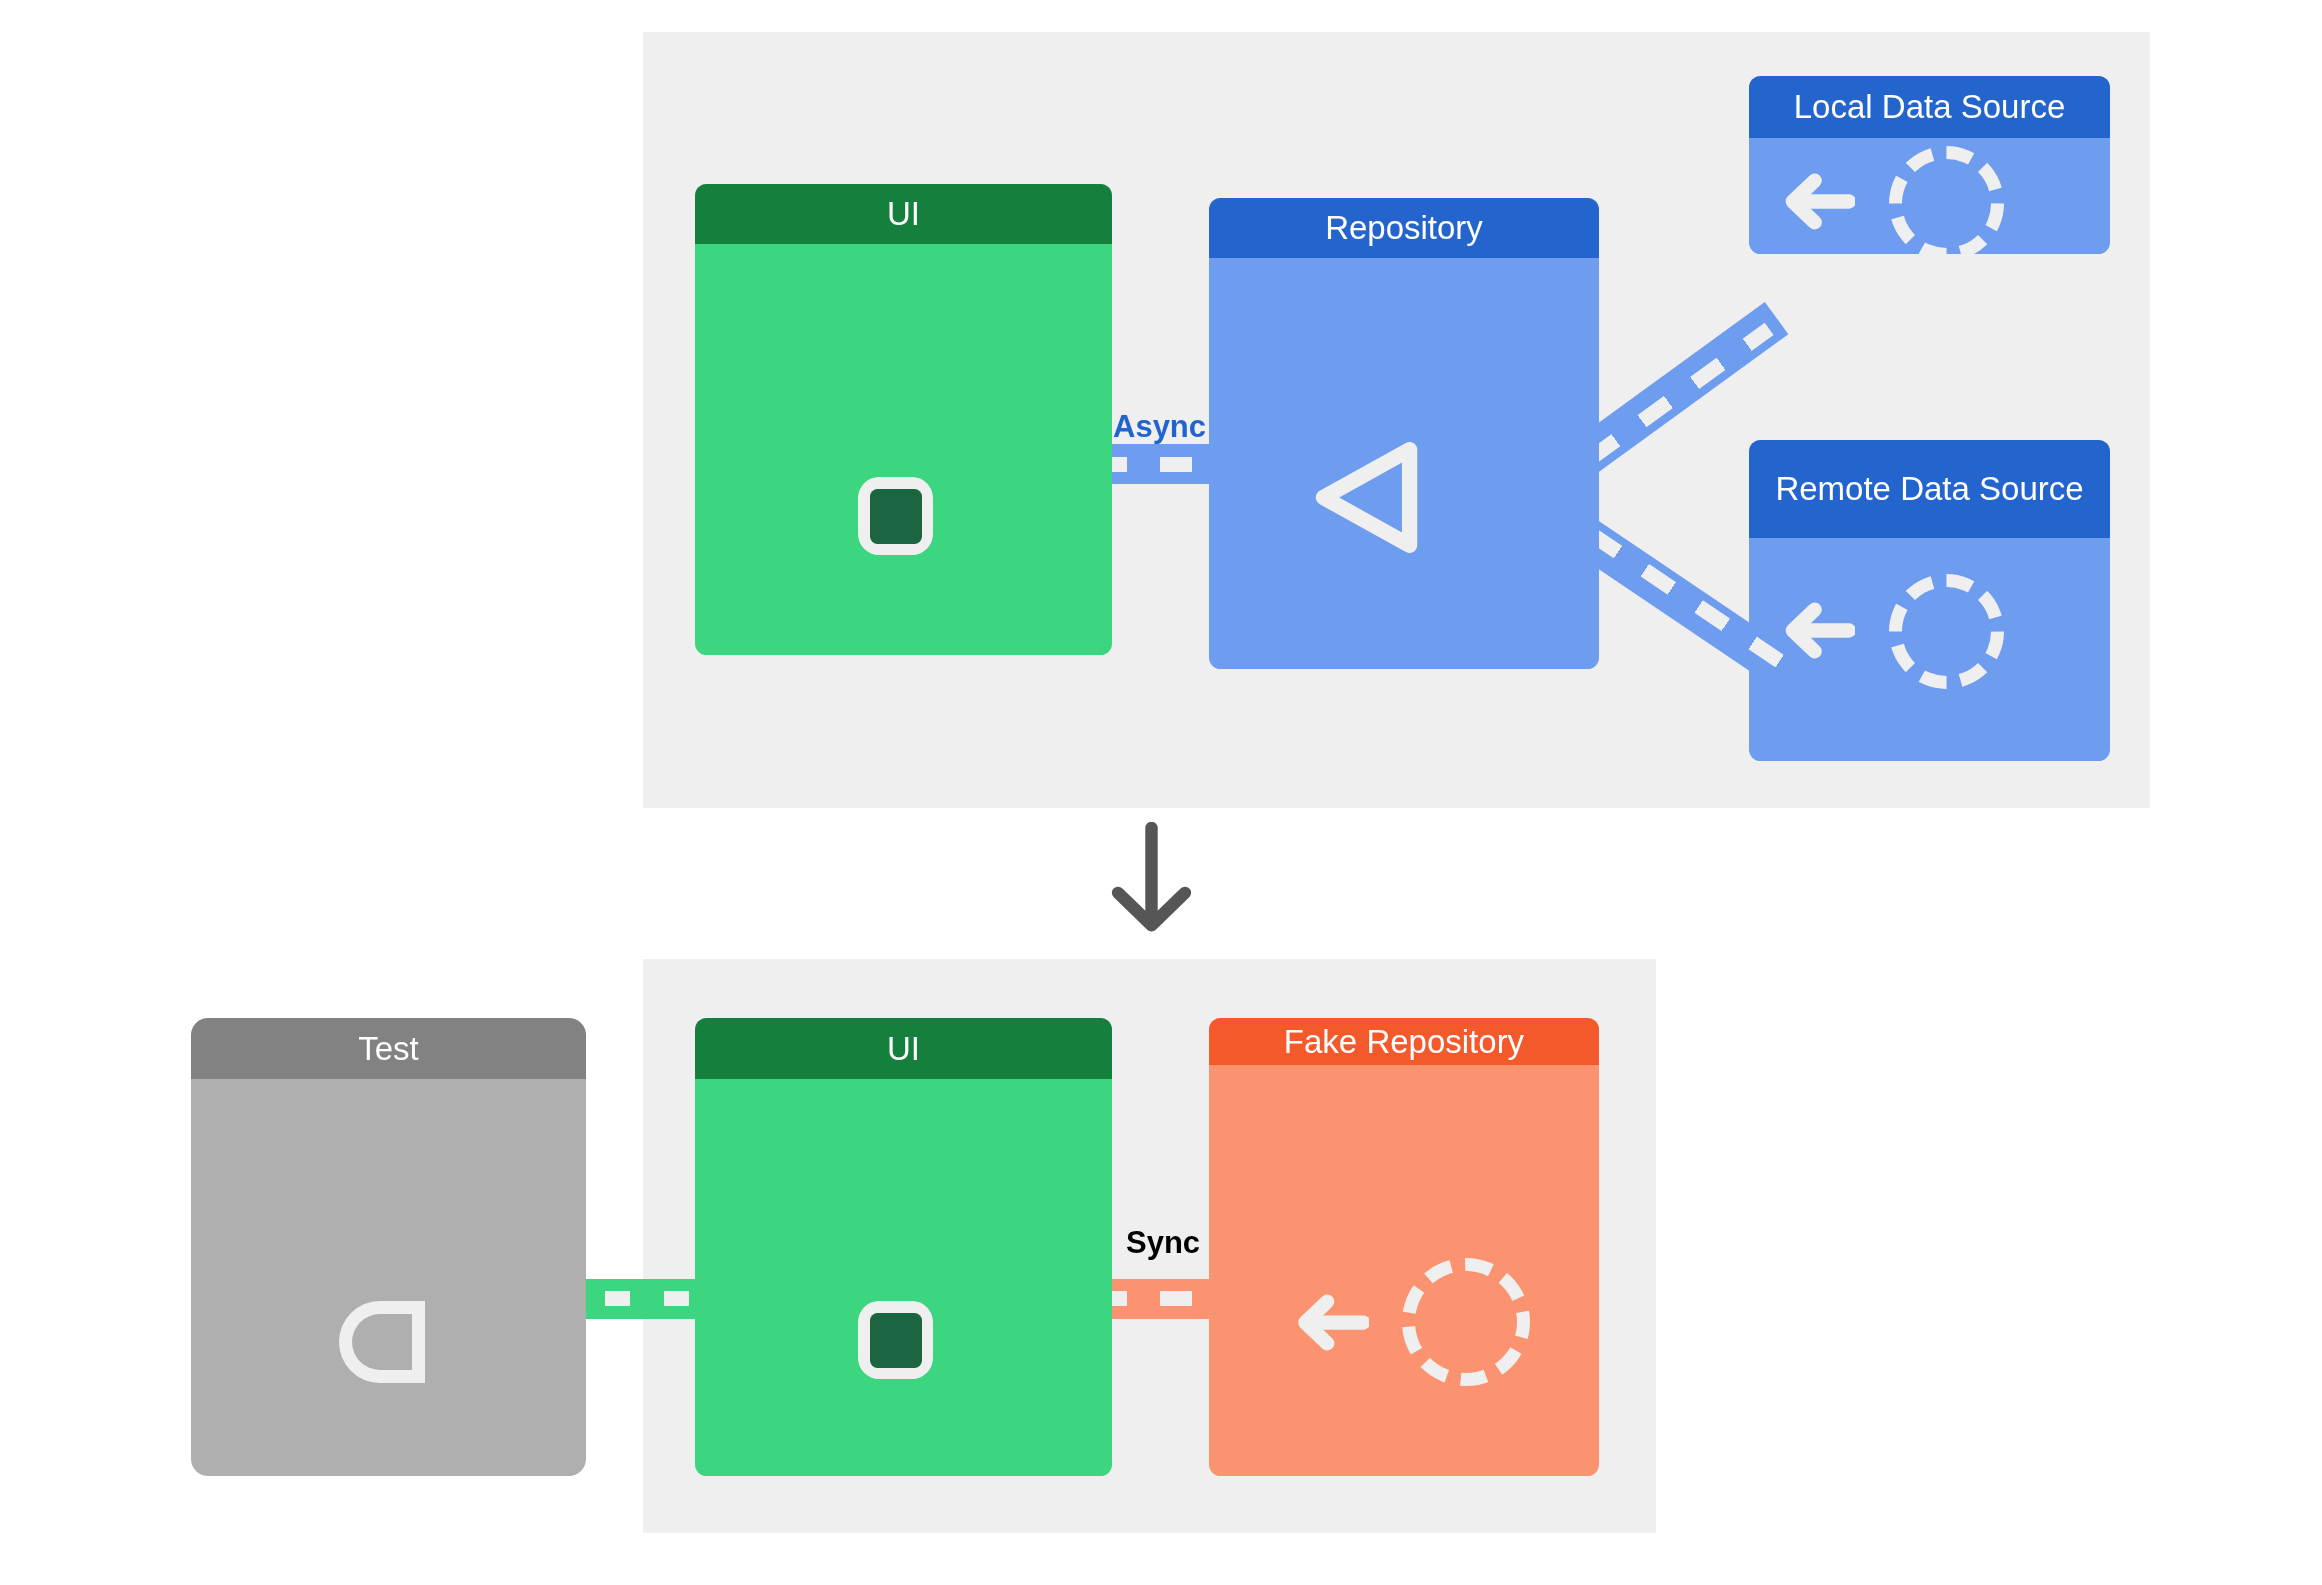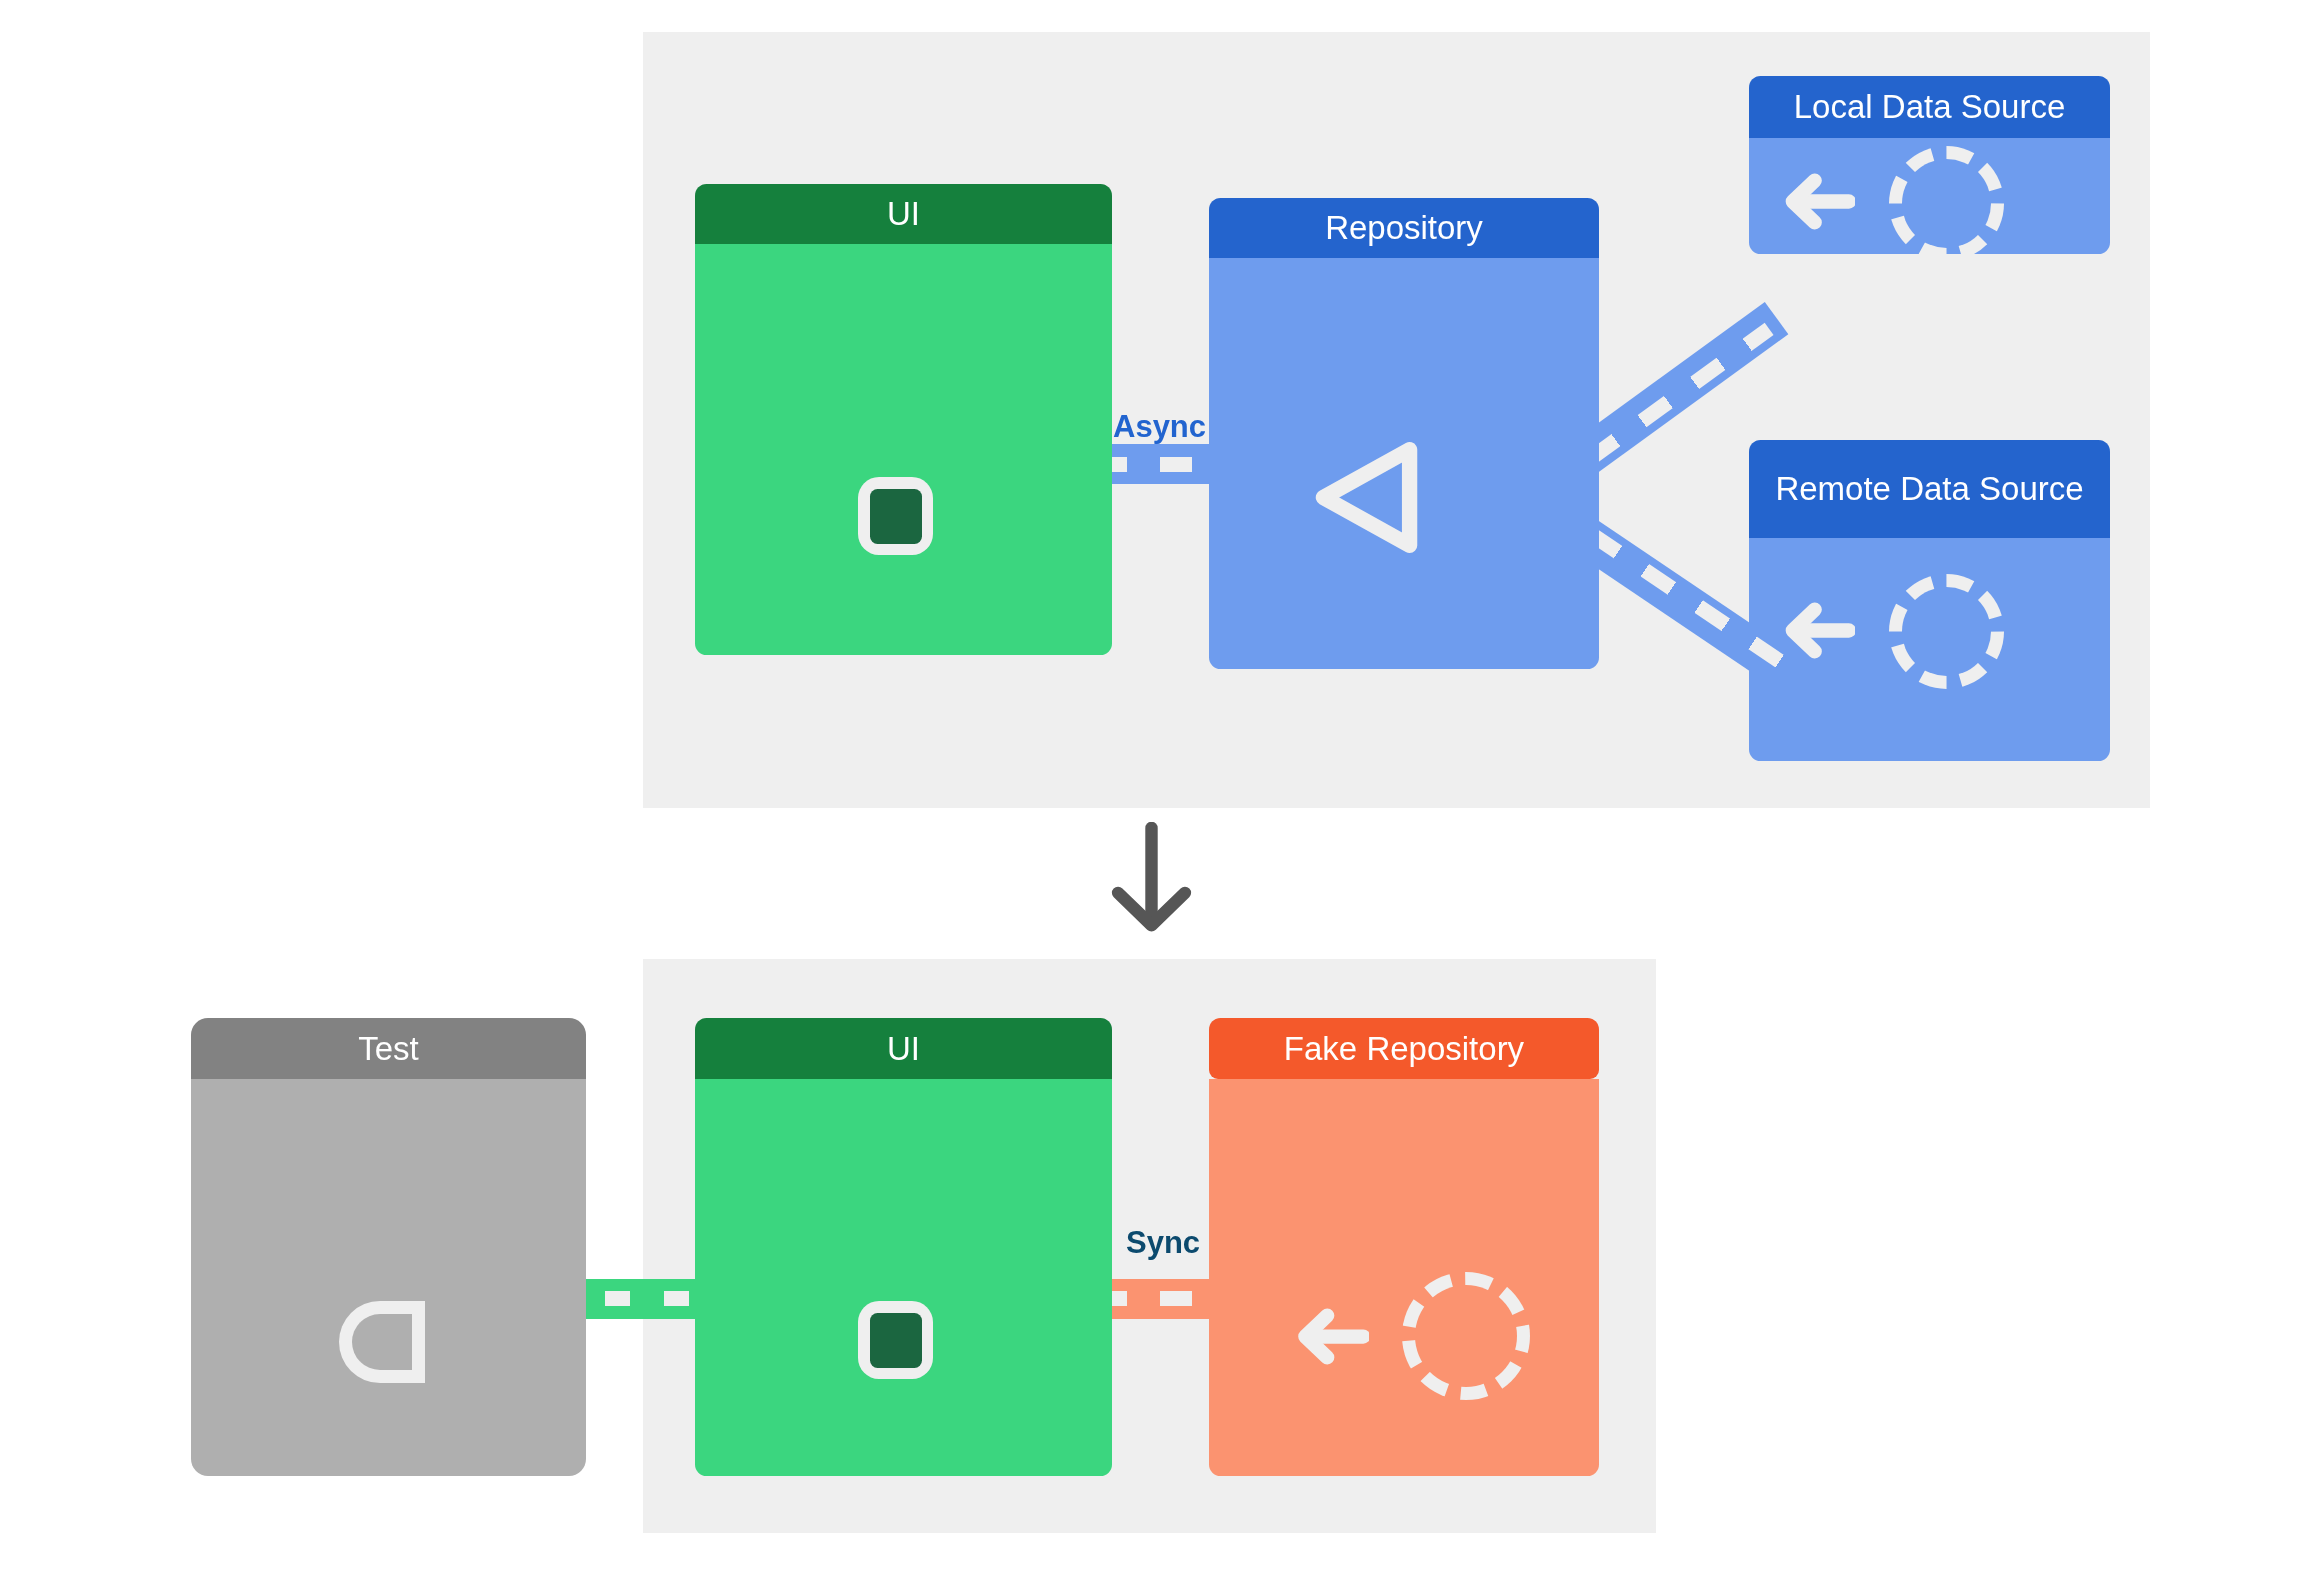--- a/index.html
+++ b/index.html
@@ -72,21 +72,21 @@
   #box-remote-ds .box-header { height: 98px; }
 
   
   #box-test         { left: 191px;  top: 1018px; width: 395px; height: 458px; border-radius: 17px; }
   #box-test .box-header { height: 61px; }
 
   #box-ui-bottom    { left: 695px;  top: 1018px; width: 417px; height: 458px; }
   #box-ui-bottom .box-header { height: 61px; }
 
   #box-fake-repo    { left: 1209px; top: 1018px; width: 390px; height: 458px; }
-  #box-fake-repo .box-header { height: 61px; border-radius: 9px; }
+  #box-fake-repo .box-header { height: 47px; }
 
   
   
   .band {
     position: absolute;
     height: 40px;
   }
   .band.blue   { background: #6e9cee; }
   .band.green  { background: #3bd67f; }
   .band.orange { background: #fb9370; }
@@ -181,21 +181,21 @@
   #flow-arrow { position: absolute; left: 1099px; top: 822px; }
 
   
   .edge-label {
     position: absolute;
     font-size: 31px;
     font-weight: bold;
     white-space: nowrap;
   }
   #label-async { left: 1113px; top: 401px; color: #2264cf; margin-top: 8px; }
-  #label-sync  { left: 1126px; top: 1225px; color: #0c4a6e; }
+  #label-sync  { left: 1126px; top: 1225px; color: #000000; }
 </style>
 </head>
 <body>
 
 <div class="panel" id="panel-top"></div>
 
 <div class="band-rot" style="left:1529px; top:478px; width:306px; transform: rotate(-36deg);"></div>
 
 <div class="band-rot" style="left:1529px; top:478px; width:335px; transform: rotate(34deg);"></div>
 

